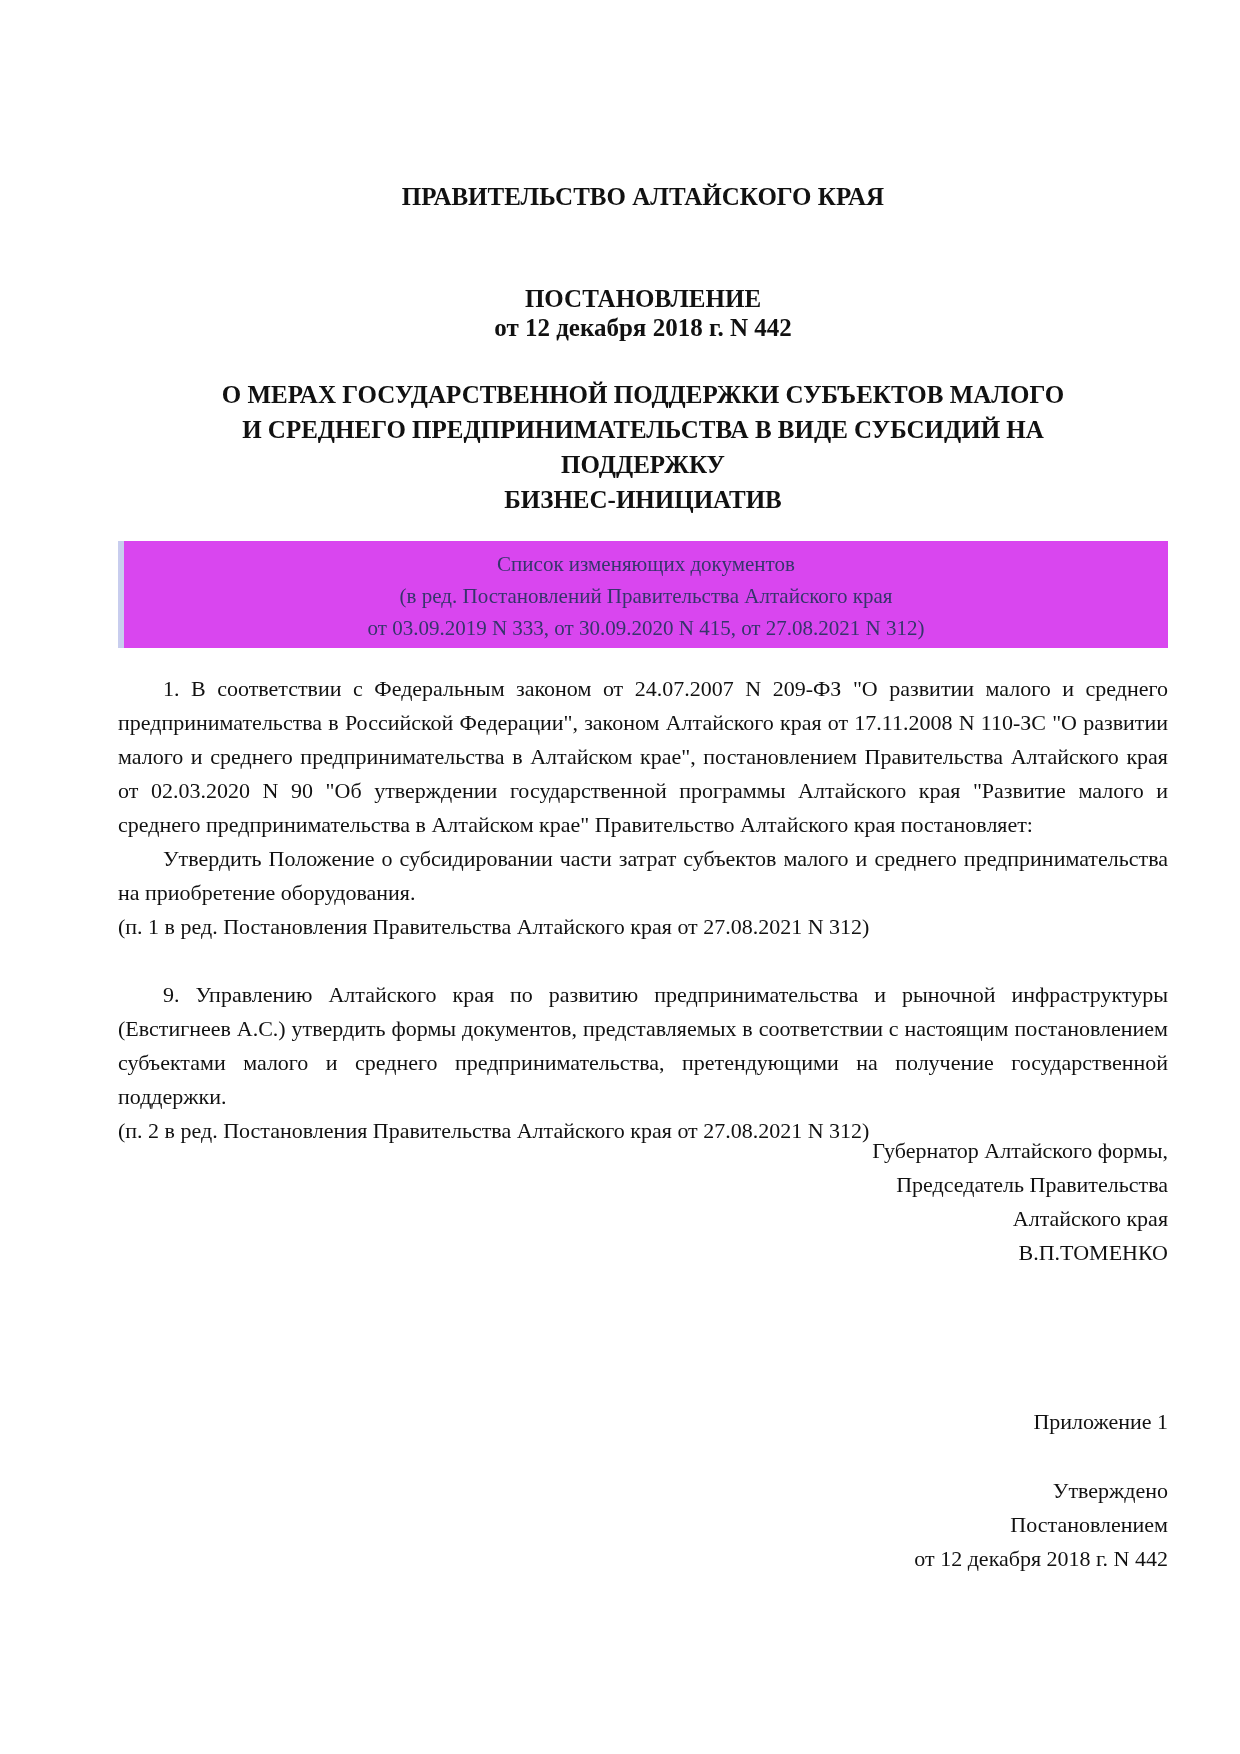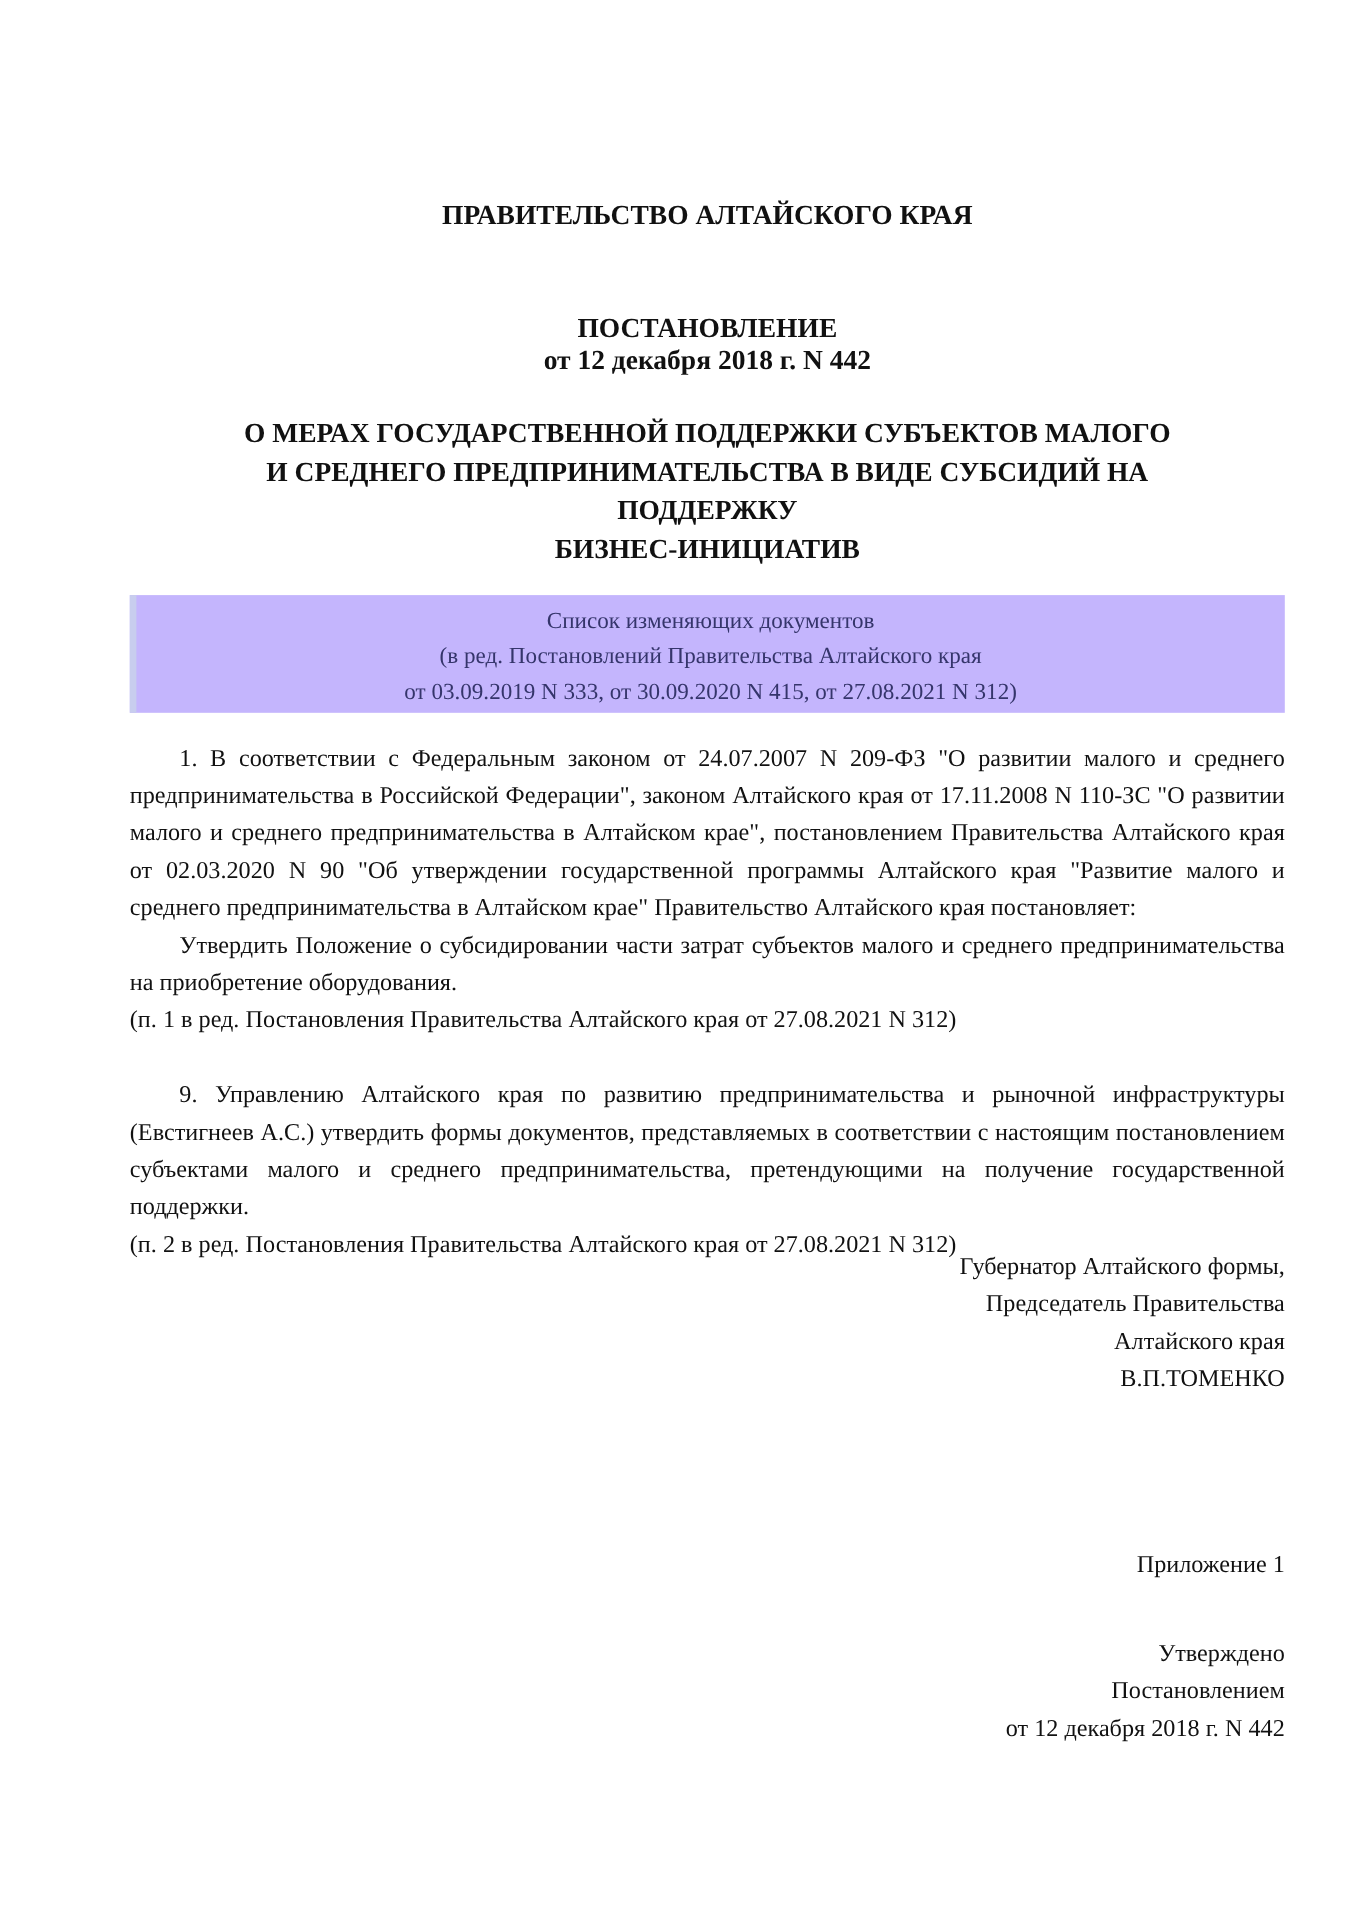--- a/index.html
+++ b/index.html
@@ -33,21 +33,21 @@
   #doc-date  { position: absolute; top: 311px; left: 0; width: 1050px; }
   #doc-heading { position: absolute; top: 377px; left: 0; width: 1050px; }
   #doc-heading div { line-height: 35px; }
 
   .note-box {
     position: absolute;
     top: 541px;
     left: 0;
     width: 1050px;
     height: 107px;
-    background: #c4b5fd;
+    background: #d946ef;
     border-left: 6px solid #c8cdee;
     box-sizing: border-box;
     text-align: center;
     color: #35356b;
     font-size: 21px;
     line-height: 32px;
     padding-top: 7px;
   }
 
   .body-text {
@@ -82,21 +82,20 @@
     font-size: 22px;
     line-height: 34px;
   }
   .approved {
     position: absolute;
     right: 0;
     top: 1474px;
     text-align: right;
     font-size: 22px;
     line-height: 34px;
-    margin-top: 12px;
   }
   .line { display: block; }
 </style>
 </head>
 <body>
 
 <div class="page">
 
   <p id="gov-title" class="center-bold">ПРАВИТЕЛЬСТВО АЛТАЙСКОГО КРАЯ</p>
   <p id="doc-type" class="center-bold">ПОСТАНОВЛЕНИЕ</p>

